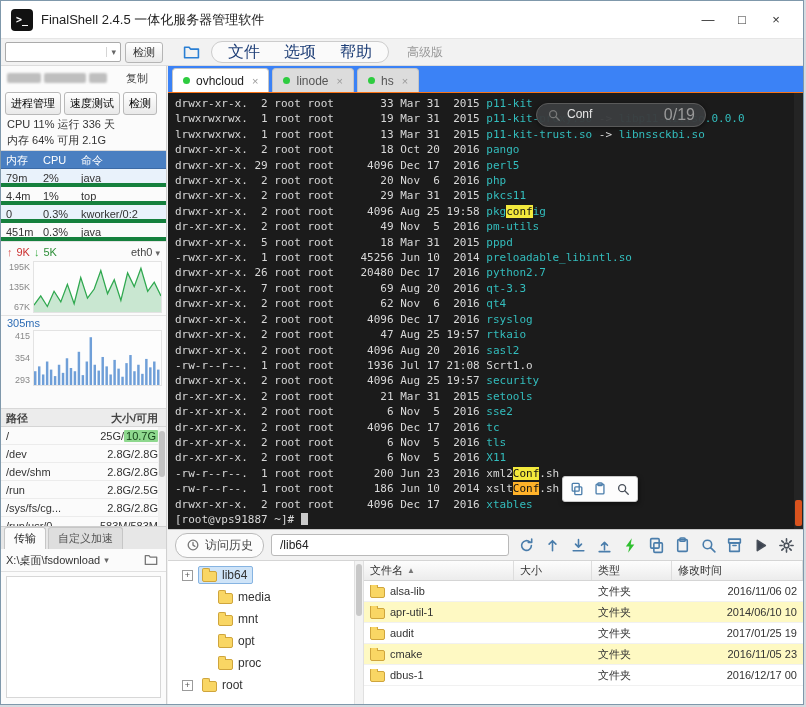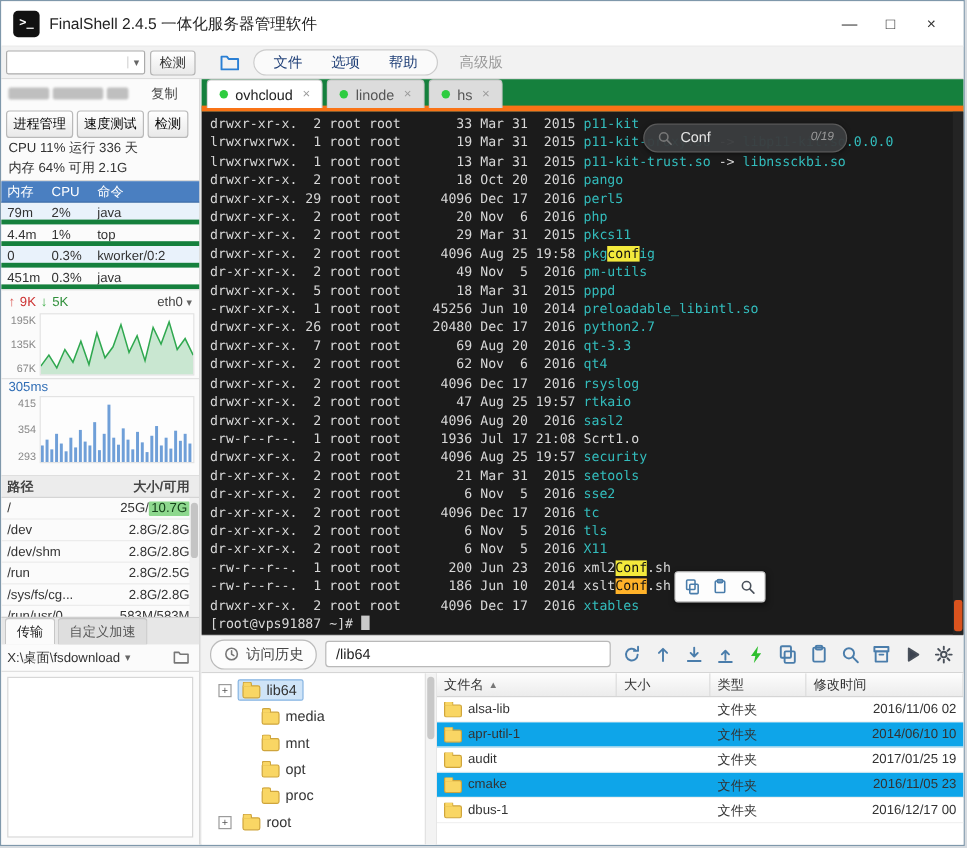--- a/index.html
+++ b/index.html
@@ -14,21 +14,21 @@
   .wc { width:34px; height:26px; display:flex; align-items:center; justify-content:center; font-size:13px; color:#333; cursor:default; }
 
   
   .menubar { position:absolute; left:0; top:38px; right:0; height:27px; background:#f2f2f2; border-bottom:1px solid #dcdcdc; display:flex; align-items:center; }
   .mb-left { width:166px; display:flex; align-items:center; padding:0 4px; gap:4px; }
   .combo { flex:1; height:20px; background:#fff; border:1px solid #ababab; border-radius:2px; display:flex; align-items:center; font-size:11px; }
   .combo .caret { margin-left:auto; padding:0 4px; color:#666; font-size:9px; border-left:1px solid #d5d5d5; }
   .btn-sm { font-size:11px; padding:2px 7px; border:1px solid #b5b5b5; border-radius:3px; background:linear-gradient(#ffffff,#e9e9e9); color:#333; }
   .mb-folder { margin:0 10px 0 14px; display:flex; }
   .menu-group { display:flex; align-items:center; border:1px solid #cccccc; border-radius:13px; background:#fafafa; height:22px; padding:0 4px; }
-  .menu-item { font-size:12px; color:#1f3f77; padding:0 12px; line-height:20px; }
+  .menu-item { font-size:16px; color:#1f3f77; padding:0 12px; line-height:20px; }
   .edition { font-size:12px; color:#999; margin-left:18px; }
 
   
   .sidebar { position:absolute; left:0; top:65px; width:166px; bottom:0; background:#fbfbfb; border-right:1px solid #d0d0d0; display:flex; flex-direction:column; font-size:11px; color:#333; }
   .sb-row1 { height:24px; display:flex; align-items:center; gap:19px; padding:0 6px; }
   .redacted { display:flex; gap:3px; }
   .red-b { height:10px; background:#bfbfbf; border-radius:2px; filter:blur(1px); }
   .copy-link { color:#444; }
   .sb-btns { height:26px; display:flex; gap:3px; padding:0 4px; align-items:center; }
   .sbtn { font-size:11px; padding:3px 5px; border:1px solid #b9b9b9; background:linear-gradient(#ffffff,#e9e9e9); border-radius:3px; white-space:nowrap; }
@@ -49,58 +49,58 @@
   .net-down { color:#2f8f3a; }
   .iface { margin-left:auto; color:#444; }
   .chart-wrap { display:flex; padding:0 4px 2px 2px; }
   .ylabels { width:30px; display:flex; flex-direction:column; justify-content:space-between; align-items:flex-end; font-size:9px; color:#888; padding:1px 3px 1px 0; }
   .chart-box { flex:1; border:1px solid #e3e3e3; background:#fdfdfd; }
   .chart-box svg { width:100%; height:100%; display:block; }
   .net-chart-h { height:54px; }
   .ping-label { height:15px; line-height:15px; padding-left:6px; color:#2f6db5; border-top:1px solid #e2e2e2; }
   .ping-chart-h { height:58px; }
 
-  .dtable { margin-top:8px; border-top:1px solid #d8d8d8; height:118px; overflow:hidden; position:relative; }
+  .dtable { margin-top:20px; border-top:1px solid #d8d8d8; height:118px; overflow:hidden; position:relative; }
   .drow { display:flex; height:18px; line-height:18px; border-bottom:1px solid #ececec; padding-right:8px; }
   .drow.h { background:#ececec; color:#444; font-weight:bold; border-bottom:1px solid #d5d5d5; }
   .dc1 { width:72px; padding-left:5px; overflow:hidden; white-space:nowrap; }
   .dc2 { flex:1; text-align:right; white-space:nowrap; }
   .free-hl { background:#8ed88e; color:#15421a; padding:0 2px; border-radius:1px; }
   .dscroll { position:absolute; right:0; top:18px; bottom:0; width:8px; background:#f1f1f1; }
   .dthumb { position:absolute; left:1px; right:1px; top:4px; height:46px; background:#c4c4c4; border-radius:3px; }
 
   .sb-tabs { height:23px; display:flex; align-items:flex-end; background:#e7e7e7; border-top:1px solid #cfcfcf; padding-left:3px; gap:2px; }
   .sb-tab { font-size:11px; padding:3px 9px; background:#dedede; border:1px solid #c6c6c6; border-bottom:none; border-radius:3px 3px 0 0; color:#555; }
   .sb-tab.active { background:#fbfbfb; color:#222; }
   .dl-row { height:23px; display:flex; align-items:center; padding:0 5px; gap:4px; border-bottom:1px solid #e0e0e0; }
   .dl-path { overflow:hidden; white-space:nowrap; font-size:11px; color:#333; }
   .dl-caret { color:#666; font-size:9px; }
   .transfer-area { flex:1; margin:4px 5px 6px 5px; background:#fff; border:1px solid #d7d7d7; }
 
   
   .right { position:absolute; left:167px; top:65px; right:0; bottom:0; display:flex; flex-direction:column; }
-  .tabbar { height:27px; background:#15803d; display:flex; padding-left:4px; gap:3px; border-bottom:5px solid #f97316; }
+  .tabbar { height:27px; background:#3b82f6; display:flex; align-items:flex-end; padding-left:4px; gap:3px; border-bottom:1px solid #f97316; }
   .stab { height:24px; display:flex; align-items:center; gap:6px; padding:0 10px; background:#dcdcdc; border:1px solid #c5c5c5; border-bottom:none; border-radius:4px 4px 0 0; font-size:12px; color:#555; }
   .stab.active { background:#ffffff; color:#222; }
   .dot { width:7px; height:7px; border-radius:50%; background:#2ecc40; }
   .tclose { color:#9a9a9a; font-size:11px; margin-left:2px; }
 
   
   .terminal { position:relative; height:436px; background:#1b1b1b; overflow:hidden; font-family:"DejaVu Sans Mono",monospace; font-size:11px; line-height:15.4px; color:#d8d8d8; padding:3px 0 0 7px; }
   .term-line { white-space:pre; }
   .t-plain { color:#d8d8d8; }
   .t-dir { color:#33bdbd; }
   .t-link { color:#33bdbd; }
   .t-match { background:#f3e93c; color:#111; }
   .t-cur { background:#ffb229; color:#111; }
   .cursor { display:inline-block; width:7px; height:12px; background:#c9c9c9; vertical-align:-2px; }
 
   .search-overlay { position:absolute; left:368px; top:10px; width:170px; height:24px; background:rgba(58,60,62,0.96); border:1px solid #5a5a5a; border-radius:12px; display:flex; align-items:center; padding:0 10px; gap:6px; box-shadow:0 1px 4px rgba(0,0,0,.5); }
   .search-q { color:#e6e6e6; font-size:12px; font-family:"Liberation Sans",sans-serif; }
-  .search-n { margin-left:auto; color:#9a9a9a; font-size:10px; font-family:"Liberation Sans",sans-serif;font-style:italic; }
+  .search-n { margin-left:auto; color:#9a9a9a; font-size:16px; font-family:"Liberation Sans",sans-serif; }
 
   .hover-popup { position:absolute; left:394px; top:383px; width:76px; height:26px; background:#fdfdfd; border:1px solid #c9c9c9; border-radius:3px; box-shadow:1px 2px 5px rgba(0,0,0,.45); display:flex; align-items:center; justify-content:space-around; padding:0 3px; }
 
   .term-scroll { position:absolute; right:0; top:0; bottom:0; width:9px; background:#242424; }
   .term-thumb { position:absolute; left:1px; right:1px; bottom:3px; height:26px; background:#d9531e; border-radius:2px; }
 
   
   .pathbar { height:32px; background:#f2f2f2; border-top:1px solid #c9c9c9; border-bottom:1px solid #d5d5d5; display:flex; align-items:center; padding:0 7px; gap:7px; }
   .hist-btn { display:flex; align-items:center; gap:5px; border:1px solid #bbb; border-radius:12px; background:#fcfcfc; font-size:12px; color:#444; padding:3px 10px; white-space:nowrap; }
   .path-input { flex:1; height:22px; border:1px solid #b9b9b9; border-radius:3px; padding:0 8px; font-size:12px; color:#222; background:#fff; font-family:"Liberation Sans",sans-serif; }
@@ -126,21 +126,21 @@
   .handle-sp { width:11px; height:11px; }
   .folder { width:15px; height:11px; background:#f9d664; border:1px solid #cfa53c; border-radius:1px 2px 2px 2px; position:relative; flex:none; margin-top:2px; }
   .folder::before { content:""; position:absolute; top:-3.5px; left:-1px; width:6px; height:3px; background:#f9d664; border:1px solid #cfa53c; border-bottom:none; border-radius:2px 2px 0 0; }
   .tree-scroll { position:absolute; right:0; top:0; bottom:0; width:9px; background:#f3f3f3; border-left:1px solid #e2e2e2; }
   .tree-thumb { position:absolute; left:1px; right:1px; top:3px; height:52px; background:#c8c8c8; border-radius:3px; }
 
   .ftable { flex:1; overflow:hidden; font-size:11px; color:#333; }
   .fhead { display:flex; height:20px; background:linear-gradient(#fdfdfd,#ececec); border-bottom:1px solid #d5d5d5; align-items:center; }
   .fhead > div { padding:0 6px; border-right:1px solid #ddd; height:100%; display:flex; align-items:center; gap:4px; }
   .frow { display:flex; height:21px; align-items:center; border-bottom:1px solid #f1f1f1; }
-  .frow.alt { background:#0ea5e9; }
+  .frow.alt { background:#fef9c3; }
   .col-name { width:150px; display:flex; align-items:center; gap:5px; padding:0 6px; overflow:hidden; white-space:nowrap; }
   .col-size { width:78px; padding:0 6px; text-align:right; }
   .col-type { width:80px; padding:0 6px; }
   .col-mtime { flex:1; padding:0 6px; text-align:right; overflow:hidden; white-space:nowrap; }
   .sort-arrow { font-size:8px; color:#777; }
 </style>
 </head>
 <body>
 
 <div class="window">

